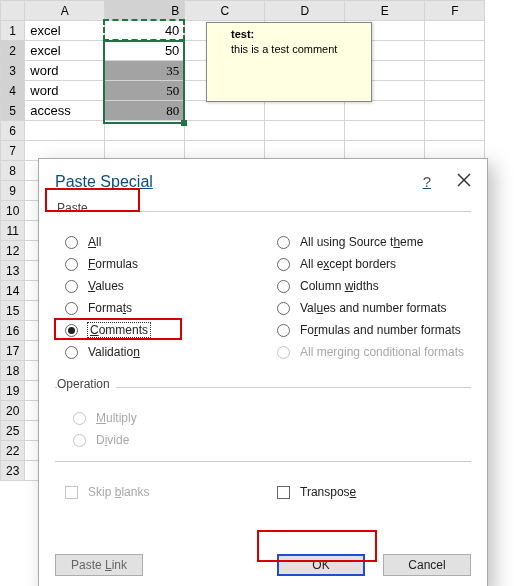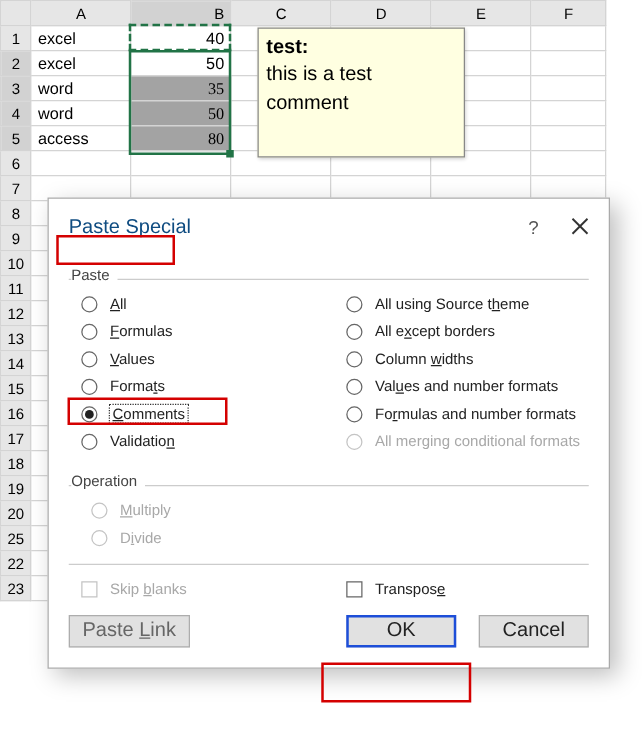--- a/index.html
+++ b/index.html
@@ -39,56 +39,56 @@
   .sel-range .fillh {
     position: absolute; right: -4px; bottom: -4px;
     width: 6px; height: 6px; background: #217346;
   }
   .sel-fill { background: #a3a3a3; font-family: Liberation Serif, serif; }
 
   
   .comment {
     position: absolute;
     left: 206px; top: 22px;
-    width: 166px; height: 104px;
+    width: 166px; height: 80px;
     background: #ffffe1;
     border: 1px solid #888;
     box-shadow: 1px 1px 3px rgba(0,0,0,.2);
-    padding: 4px 6px;
-    font-size: 16px;
+    padding: 4px 24px;
+    font-size: 11px;
     line-height: 1.4;
   }
   .comment .title { font-weight: bold; }
 
   
   .dialog {
     position: absolute;
     left: 38px; top: 158px;
     width: 450px;
     background: #fff;
     border: 1px solid #aaa;
     box-shadow: 6px 6px 18px rgba(0,0,0,.25);
     padding: 14px 16px 16px 16px;
   }
   .dialog-title {
     font-size: 16px; color: #0f4c81; font-weight: 400;
-    margin-bottom: 12px; display: flex; align-items: center;
+    display: flex; align-items: flex-start; text-decoration: underline;
   }
   .dialog-title .spacer { flex: 1; }
   .dialog-title .q { font-size: 15px; color: #555; margin-right: 26px; }
   .dialog-title .x { font-size: 13px; color: #333; }
   .x svg { width: 14px; height: 14px; stroke: #333; stroke-width: 1.5; }
 
   .group-label { font-size: 12px; color: #444; margin: 2px 0 6px 2px; }
   .group { border-top: 1px solid #ccc; padding-top: 8px; margin-top: -2px; }
   .group-label.inline {
     display: inline-block; background: #fff; position: relative; top: 8px; padding-right: 6px;
   }
 
-  .cols { display: flex; }
+  .cols { display: flex; margin-top: 11px; }
   .col { flex: 1; }
   .col.right { margin-left: 8px; }
 
   .opt { display: flex; align-items: center; margin: 4px 0 8px 10px; font-size: 12px; color: #222; }
   .opt.disabled { color: #a8a8a8; }
   .radio {
     width: 13px; height: 13px; border: 1px solid #666; border-radius: 50%;
     margin-right: 10px; display: inline-flex; align-items: center; justify-content: center;
     background: #fff;
   }
@@ -99,23 +99,24 @@
     width: 13px; height: 13px; border: 1px solid #666; margin-right: 10px;
     display: inline-block;
   }
   .opt.disabled .chk { border-color: #c4c4c4; }
   .opt u { text-decoration: underline; }
 
   .buttons { display: flex; gap: 18px; margin-top: 6px; align-items: center; }
   .btn {
     min-width: 88px;
     padding: 3px 10px;
-    font-size: 16px; text-align: center;
+    font-size: 12px; text-align: center;
     border: 1px solid #adadad; background: #e1e1e1;
     color: #666;
+    margin-top: 41px;
   }
   .btn.live { background: #e1e1e1; color: #222; }
   .btn.ok { border: 2px solid #1d4ed8; padding: 2px 10px; }
 
   
   .hl { position: absolute; border: 2px solid #d40000; pointer-events: none; }
   .hl.a { left: 45px; top: 188px; width: 95px; height: 24px; }
   .hl.b { left: 54px; top: 318px; width: 128px; height: 22px; }
   .hl.c { left: 257px; top: 530px; width: 120px; height: 32px; }
 

